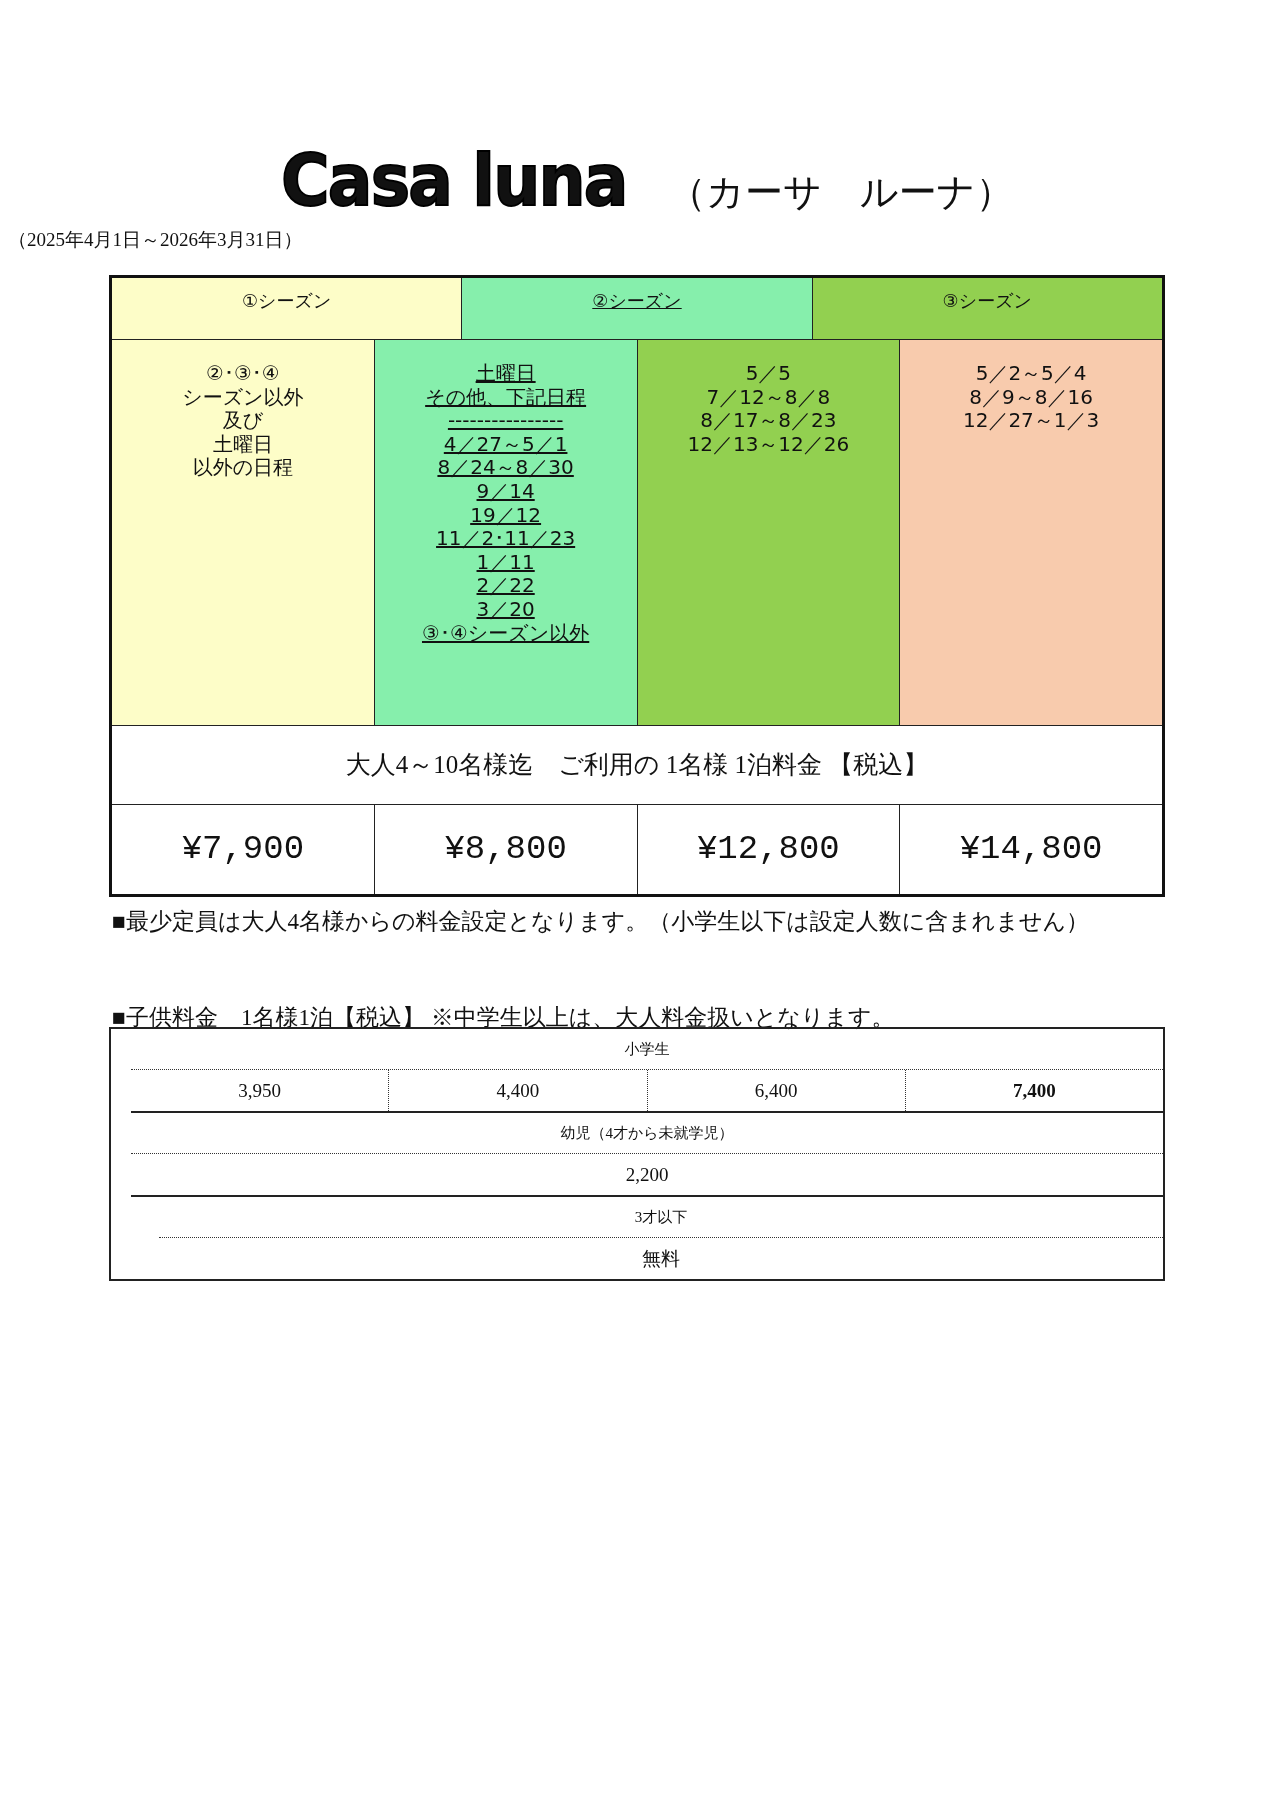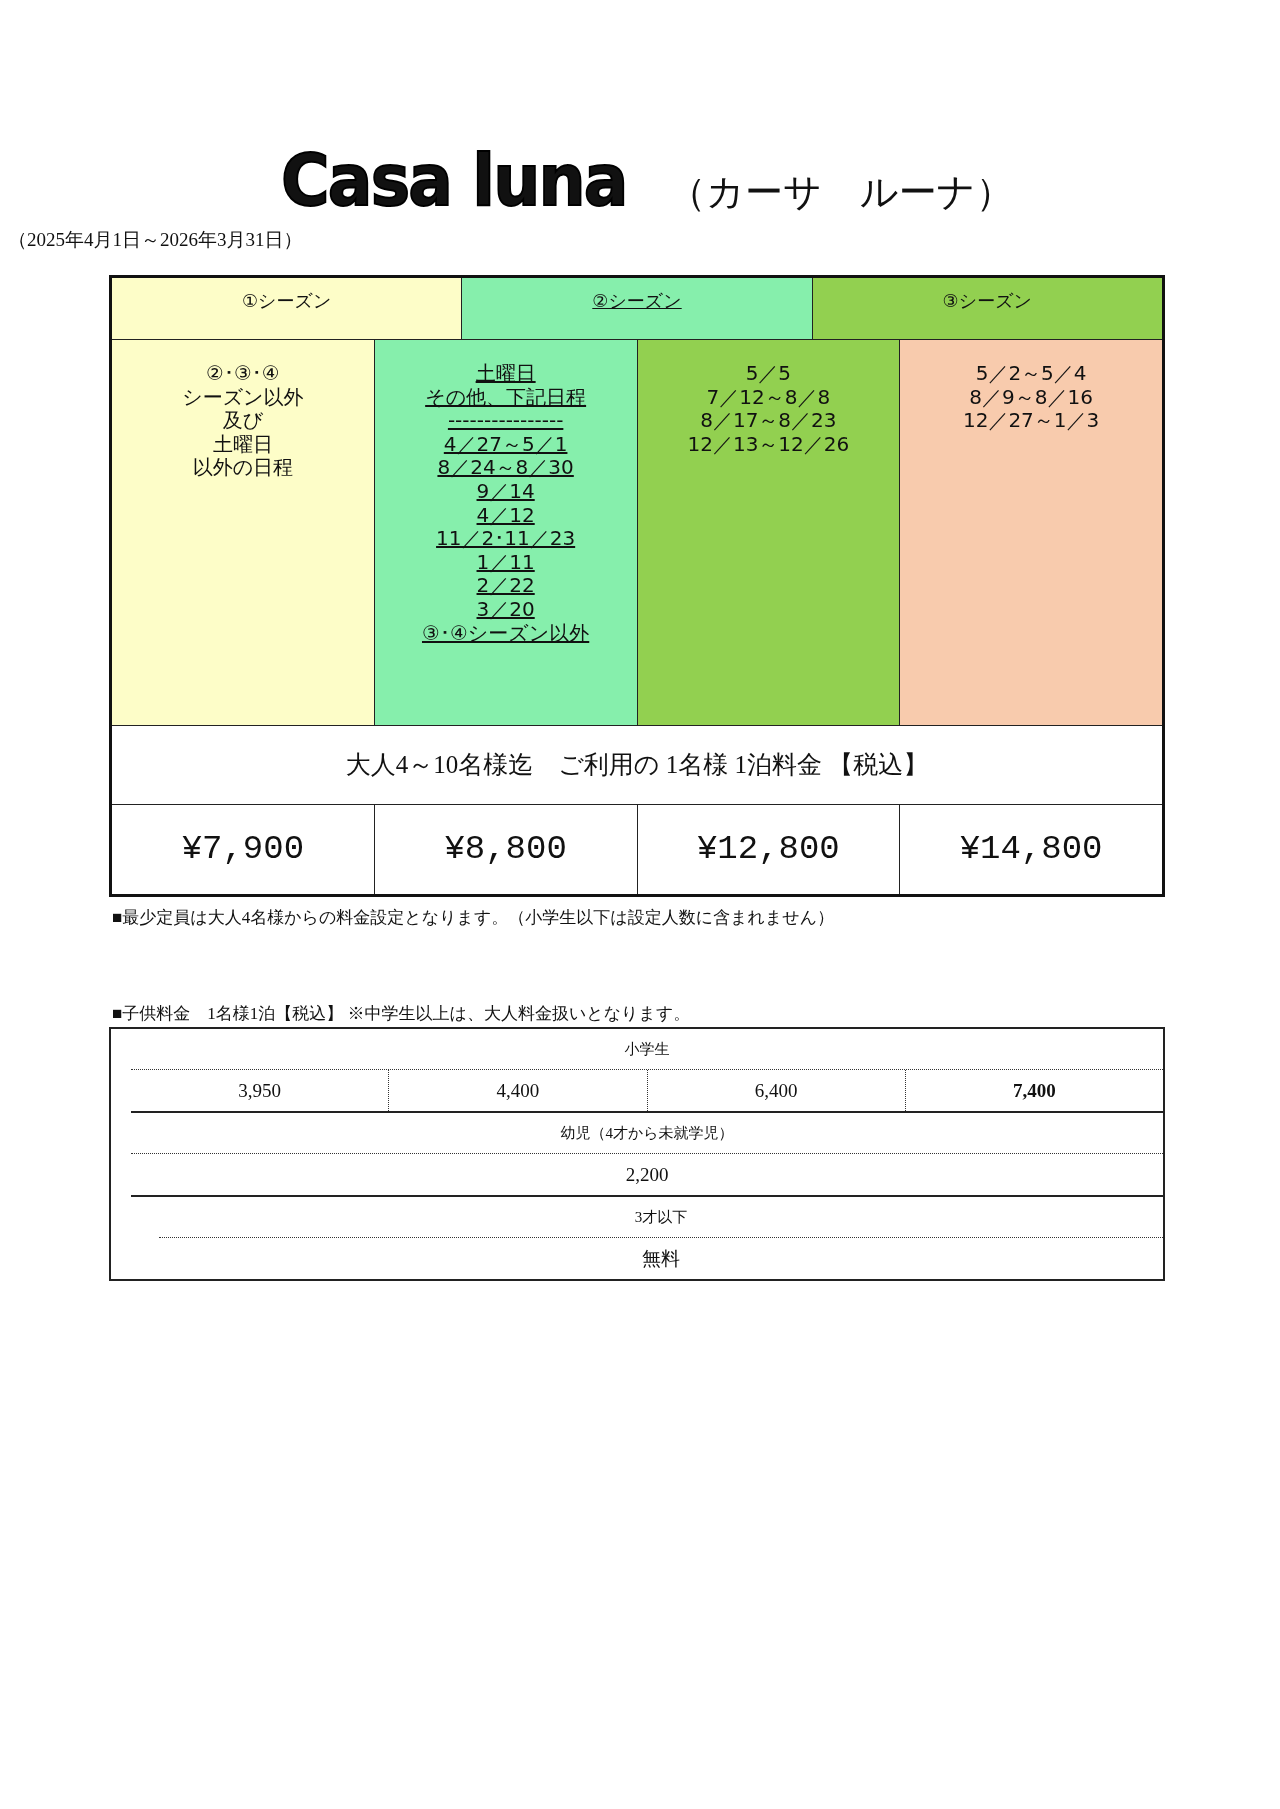--- a/index.html
+++ b/index.html
@@ -16,21 +16,21 @@
   .hdr .cell { height: 62px; line-height: 46px; font-family: "DejaVu Sans", sans-serif; font-size: 18px; border-bottom: 1.5px solid #222; }
   .dates .cell { height: 386px; padding-top: 22px; font-family: "DejaVu Sans", sans-serif; font-size: 20px; line-height: 23.6px; border-bottom: 1.5px solid #222; }
   .dates .line { display: block; white-space: nowrap; }
   .c1 { background: #fdfdc8; }
   .c2 { background: #86efac; text-decoration: underline; }
   .c3 { background: #92d050; }
   .c4 { background: #f8cbad; }
   .label-row { height: 78px; line-height: 78px; text-align: center; font-family: "Liberation Serif", serif; font-size: 25px; border-bottom: 1.5px solid #222; background: #fff; }
   .price .cell { height: 89px; line-height: 89px; font-family: Liberation Mono, monospace; font-size: 34px; background: #fff; }
 
-  .note { position: absolute; left: 112px; font-family: "Liberation Serif", serif; font-size: 17px; white-space: nowrap; }
+  .note { position: absolute; left: 112px; font-family: "Liberation Serif", serif; font-size: 23px; white-space: nowrap; }
 
   .child-table { position: absolute; left: 109px; top: 1027px; width: 1056px; border: 2px solid #222; box-sizing: border-box; font-family: "Liberation Serif", serif; }
   .ct-label { height: 40px; line-height: 40px; text-align: center; font-size: 15px; border-bottom: 1.5px dotted #333; }
   .ct-val { height: 41px; line-height: 41px; text-align: center; font-size: 19px; }
   .ct-group { border-bottom: 2px solid #222; margin-left: 20px; }
   .ct-group:last-child { border-bottom: none; padding-left: 28px; }
   .ct-vals { display: flex; }
   .ct-vals .ct-val { flex: 1 1 0; border-right: 1.2px dotted #333; }
   .ct-vals .ct-val:last-child { border-right: none; font-weight: bold; }
 </style>
@@ -56,21 +56,21 @@
       <span class="line">土曜日</span>
       <span class="line">以外の日程</span>
     </div>
     <div class="cell c2">
       <span class="line">土曜日</span>
       <span class="line">その他、下記日程</span>
       <span class="line">----------------</span>
       <span class="line">4／27～5／1</span>
       <span class="line">8／24～8／30</span>
       <span class="line">9／14</span>
-      <span class="line">4／12</span>
+      <span class="line">19／12</span>
       <span class="line">11／2･11／23</span>
       <span class="line">1／11</span>
       <span class="line">2／22</span>
       <span class="line">3／20</span>
       <span class="line">③･④シーズン以外</span>
     </div>
     <div class="cell c3">
       <span class="line">5／5</span>
       <span class="line">7／12～8／8</span>
       <span class="line">8／17～8／23</span>

